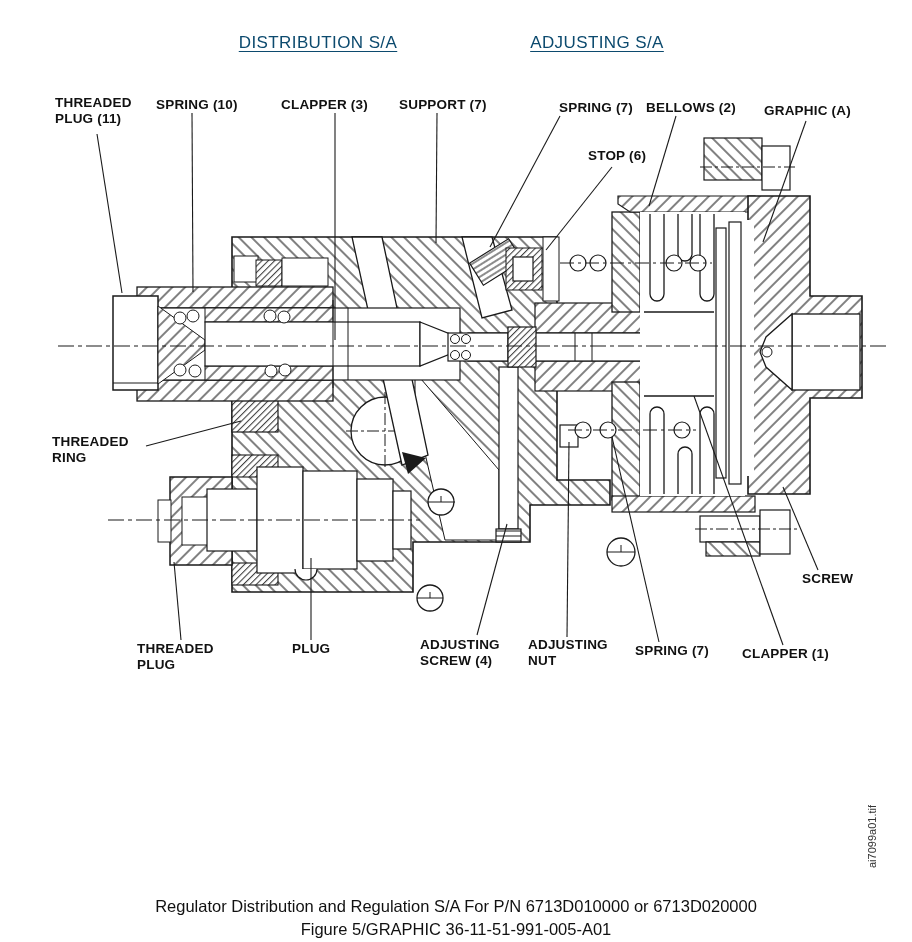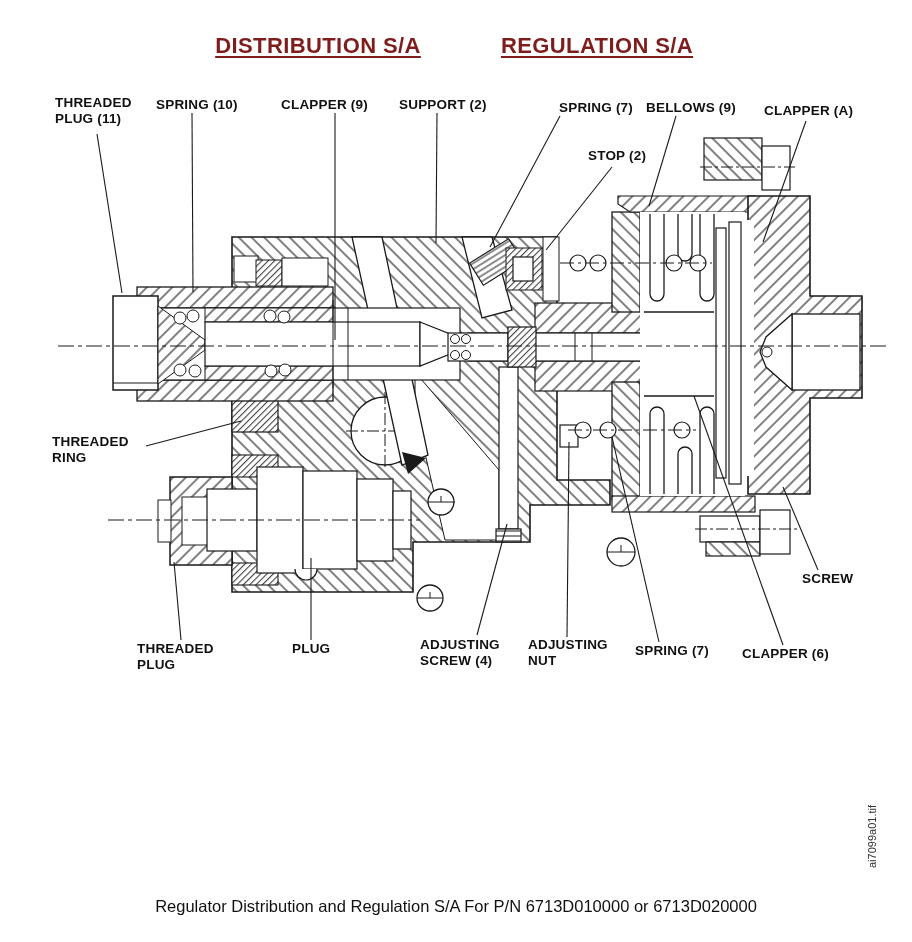--- a/index.html
+++ b/index.html
@@ -1,22 +1,22 @@
 <!DOCTYPE html>
 <html><head>
 <meta charset="utf-8">
 <style>
   html,body{margin:0;padding:0;background:#ffffff;}
   #page{position:relative;width:912px;height:942px;background:#ffffff;overflow:hidden;
         font-family:"Liberation Sans", sans-serif;color:#111;}
   svg{position:absolute;left:0;top:0;}
   .lbl{position:absolute;font-weight:bold;font-size:13.5px;line-height:15.5px;
        white-space:pre-line;letter-spacing:0.2px;color:#111;}
-  .title{position:absolute;font-weight:bold;font-size:22px;letter-spacing:0.4px;
-         text-decoration:underline;text-underline-offset:3px;transform:translateX(-50%);color:#7f1d1d;}
+  .title{position:absolute;font-weight:normal;font-size:17px;letter-spacing:0.4px;
+         text-decoration:underline;text-underline-offset:3px;transform:translateX(-50%);color:#0c4a6e;}
   .caption{position:absolute;left:0;top:874px;width:912px;text-align:center;
            font-size:16.5px;line-height:23px;color:#111;margin-top:21px;}
   .watermark{position:absolute;left:866px;top:868px;font-size:11px;color:#333;
              transform:rotate(-90deg);transform-origin:0 0;white-space:nowrap;}
 </style>
 </head>
 <body>
 
 <div id="page">
 
@@ -223,43 +223,44 @@
       <line x1="181" y1="640" x2="174" y2="562"></line>
       <line x1="311" y1="640" x2="311" y2="558"></line>
       <line x1="477" y1="635" x2="507" y2="524"></line>
       <line x1="567" y1="637" x2="569" y2="442"></line>
       <line x1="659" y1="642" x2="612" y2="437"></line>
       <line x1="783" y1="645" x2="694" y2="396"></line>
     </g>
   </svg>
 
   <div class="title" style="left:318px;top:33px">DISTRIBUTION S/A</div>
-  <div class="title" style="left:597px;top:33px">REGULATION S/A</div>
+  <div class="title" style="left:597px;top:33px">ADJUSTING S/A</div>
 
   <div class="lbl" style="left:55px;top:95px">THREADED
 PLUG (11)</div>
   <div class="lbl" style="left:156px;top:97px">SPRING (10)</div>
-  <div class="lbl" style="left:281px;top:97px">CLAPPER (9)</div>
-  <div class="lbl" style="left:399px;top:97px">SUPPORT (2)</div>
+  <div class="lbl" style="left:281px;top:97px">CLAPPER (3)</div>
+  <div class="lbl" style="left:399px;top:97px">SUPPORT (7)</div>
   <div class="lbl" style="left:559px;top:100px">SPRING (7)</div>
-  <div class="lbl" style="left:588px;top:148px">STOP (2)</div>
-  <div class="lbl" style="left:646px;top:100px">BELLOWS (9)</div>
-  <div class="lbl" style="left:764px;top:103px">CLAPPER (A)</div>
+  <div class="lbl" style="left:588px;top:148px">STOP (6)</div>
+  <div class="lbl" style="left:646px;top:100px">BELLOWS (2)</div>
+  <div class="lbl" style="left:764px;top:103px">GRAPHIC (A)</div>
   <div class="lbl" style="left:52px;top:434px">THREADED
 RING</div>
   <div class="lbl" style="left:802px;top:571px">SCREW</div>
   <div class="lbl" style="left:137px;top:641px">THREADED
 PLUG</div>
   <div class="lbl" style="left:292px;top:641px">PLUG</div>
   <div class="lbl" style="left:420px;top:637px">ADJUSTING
 SCREW (4)</div>
   <div class="lbl" style="left:528px;top:637px">ADJUSTING
 NUT</div>
   <div class="lbl" style="left:635px;top:643px">SPRING (7)</div>
-  <div class="lbl" style="left:742px;top:646px">CLAPPER (6)</div>
+  <div class="lbl" style="left:742px;top:646px">CLAPPER (1)</div>
 
   <div class="watermark">ai7099a01.tif</div>
 
   <div class="caption">
     <div>Regulator Distribution and Regulation S/A For P/N 6713D010000 or 6713D020000</div>
+    <div>Figure 5/GRAPHIC 36-11-51-991-005-A01</div>
   </div>
 
 </div>
 
 </body></html>

